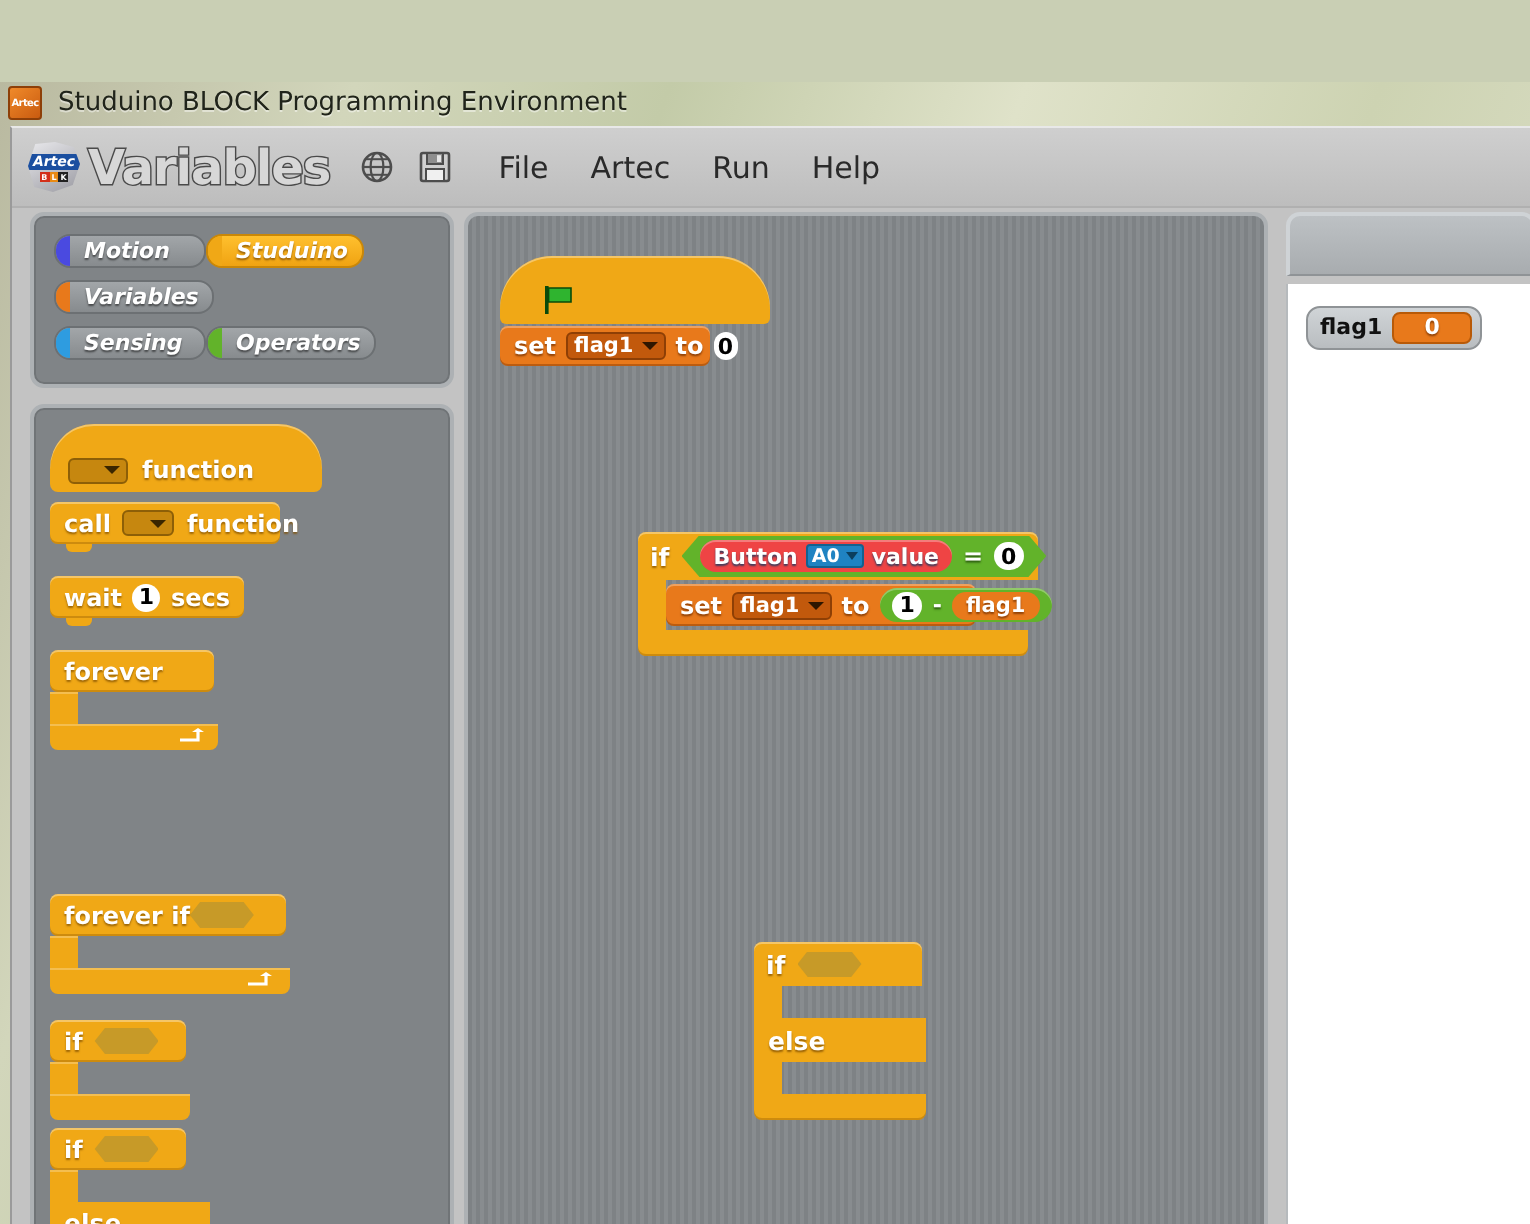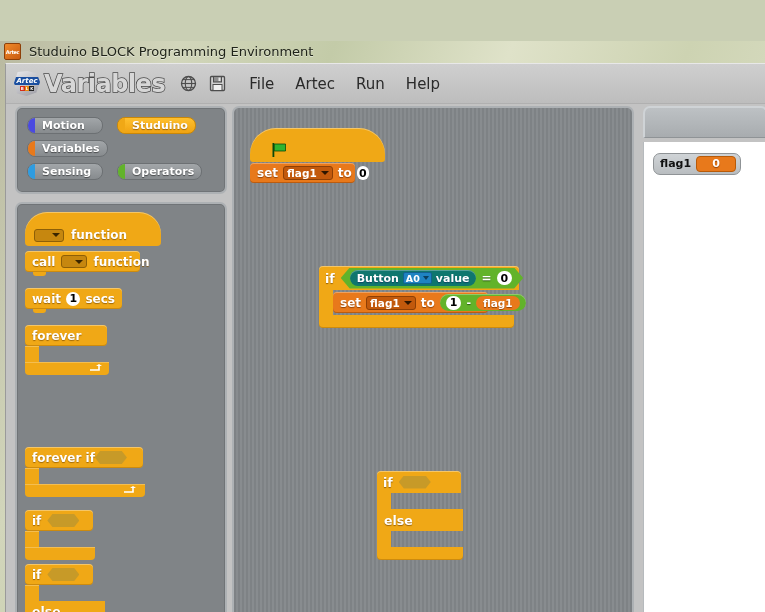--- a/index.html
+++ b/index.html
@@ -96,21 +96,21 @@
   }
   .pan{
     background:#808487;
     border:2px solid #adb1b4;
     border-radius:7px;
     box-sizing:border-box;
     position:relative;
     box-shadow:0 0 0 1px #707477 inset;
   }
   #cat-pan{position:absolute;left:0;top:0;width:212px;height:88px;padding:9px 0 0 10px;}
-  .cat-row{display:flex;gap:14px;margin-bottom:6px;}
+  .cat-row{display:flex;margin-bottom:6px;font-style:italic;}
   .cat{
     height:17px;min-width:76px;border-radius:8px;
     display:flex;align-items:center;overflow:hidden;cursor:pointer;
     background:linear-gradient(180deg,#a2a6a9,#878b8e);
     border:1px solid #6c7073;
     box-sizing:border-box;
   }
   .cat .swatch{width:7px;height:100%;flex:0 0 auto;}
   .cat .clabel{
     font-size:11px;font-weight:bold;color:#fff;padding:0 7px;
@@ -244,21 +244,21 @@
   .if-bot{background:#f0a816;position:absolute;left:0;border-radius:0 0 4px 4px;
           box-shadow:inset 0 -1px 0 rgba(140,85,0,.35);}
   .bool-green{
     display:flex;align-items:center;gap:5px;height:21px;
     background:#62b32a;padding:0 11px 0 9px;box-sizing:border-box;
     clip-path:polygon(9px 0,calc(100% - 9px) 0,100% 50%,calc(100% - 9px) 100%,9px 100%,0 50%);
     color:#fff;font-size:12px;font-weight:bold;text-shadow:0 1px 1px rgba(30,70,10,.8);
   }
   .sense-blk{
     display:flex;align-items:center;gap:4px;height:16px;
-    background:#0f766e;border-radius:8px;padding:0 7px;box-sizing:border-box;
+    background:#ef4444;border-radius:8px;padding:0 7px;box-sizing:border-box;
     color:#fff;font-size:11px;font-weight:bold;text-shadow:0 1px 1px rgba(10,60,100,.8);
     box-shadow:inset 0 1px 0 rgba(255,255,255,.3);
   }
   .sense-drop{
     background:#1f83c2;border:1px solid #13618f;border-radius:2px;height:12px;
     display:flex;align-items:center;padding:0 2px;box-sizing:border-box;
     font-size:9.5px;text-shadow:none;
   }
   .sense-drop .arw{
     width:0;height:0;border-left:3.5px solid transparent;border-right:3.5px solid transparent;

